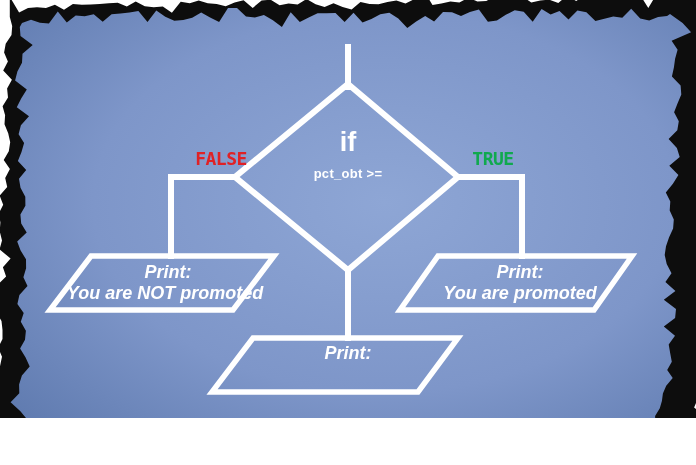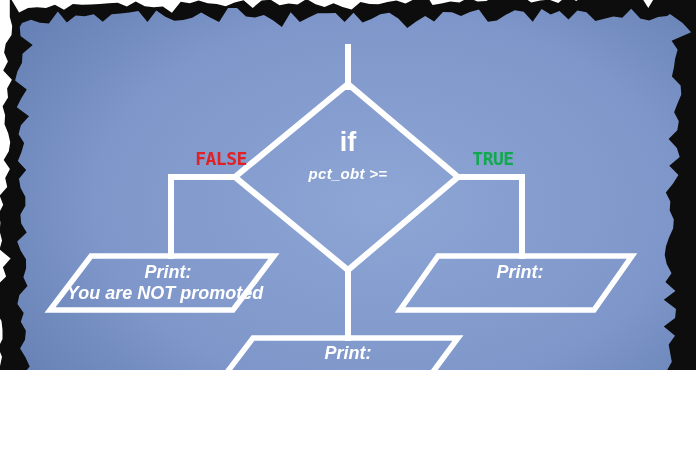--- a/index.html
+++ b/index.html
@@ -1,35 +1,35 @@
 <!DOCTYPE html>
 <html style="--page_bg: #ffffff; --torn_edge: #0d0d0d; --bg_center: #8ea6d5; --bg_mid: #7e96c9; --bg_edge: #5a76ab; --shape_stroke: #ffffff; --text: #ffffff; --false_label: #e02125; --true_label: #10a94e;"><head>
 <meta charset="utf-8">
 <style>
   html,body{margin:0;padding:0;background:#ffffff;}
   .stage{
-    position:relative;width:696px;height:370px;overflow:hidden;
+    position:relative;width:696px;height:418px;overflow:hidden;
     background:var(--page_bg,#fff);
     font-family:"Liberation Sans", sans-serif;
   }
   .stage svg{position:absolute;left:0;top:0;}
   .torn-outer{fill:var(--torn_edge,#0d0d0d);}
   .paper{fill:url(#bgGrad);}
   .shape{fill:none;stroke:var(--shape_stroke,#fff);stroke-linejoin:miter;}
   .w6{stroke-width:6px;}
   .w5{stroke-width:5.5px;}
   #gs0{stop-color:var(--bg_center,#8ea6d5);}
   #gs1{stop-color:var(--bg_mid,#7e96c9);}
   #gs2{stop-color:var(--bg_edge,#5a76ab);}
   .txt{
     position:absolute;transform:translate(-50%,-50%);
     color:var(--text,#fff);font-weight:bold;white-space:nowrap;text-align:center;
   }
   .kw{font-size:27px;}
-  .cond{font-size:15px;letter-spacing:.3px;font-style:italic;}
+  .cond{font-size:13px;letter-spacing:.3px;}
   .out{font-size:18px;font-style:italic;}
   .blabel{
     font-family:"DejaVu Sans Mono", monospace;
     font-size:18px;letter-spacing:-0.5px;
   }
   .false-lbl{color:var(--false_label,#e02125);margin-left:24px;}
   .true-lbl{color:var(--true_label,#10a94e);}
 </style>
 </head>
 <body>
@@ -63,16 +63,17 @@
   <div class="txt kw" style="left:348px;top:142px;">if</div>
   <div class="txt cond" style="left:348px;top:173px;">pct_obt &gt;=</div>
 
   <div class="txt blabel false-lbl" style="left:197px;top:158px;">FALSE</div>
   <div class="txt blabel true-lbl" style="left:493px;top:158px;">TRUE</div>
 
   <div class="txt out" style="left:168px;top:272px;">Print:</div>
   <div class="txt out" style="left:165px;top:293px;">You are NOT promoted</div>
 
   <div class="txt out" style="left:520px;top:272px;">Print:</div>
+  <div class="txt out" style="left:520px;top:293px;">You are promoted</div>
 
   <div class="txt out" style="left:348px;top:353px;">Print:</div>
 
 </div>
 
 </body></html>

